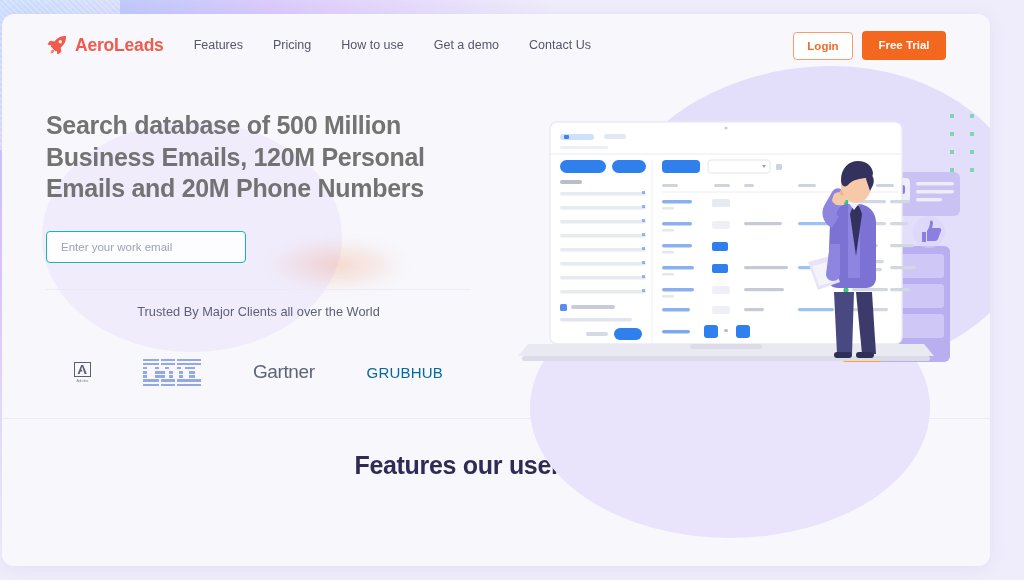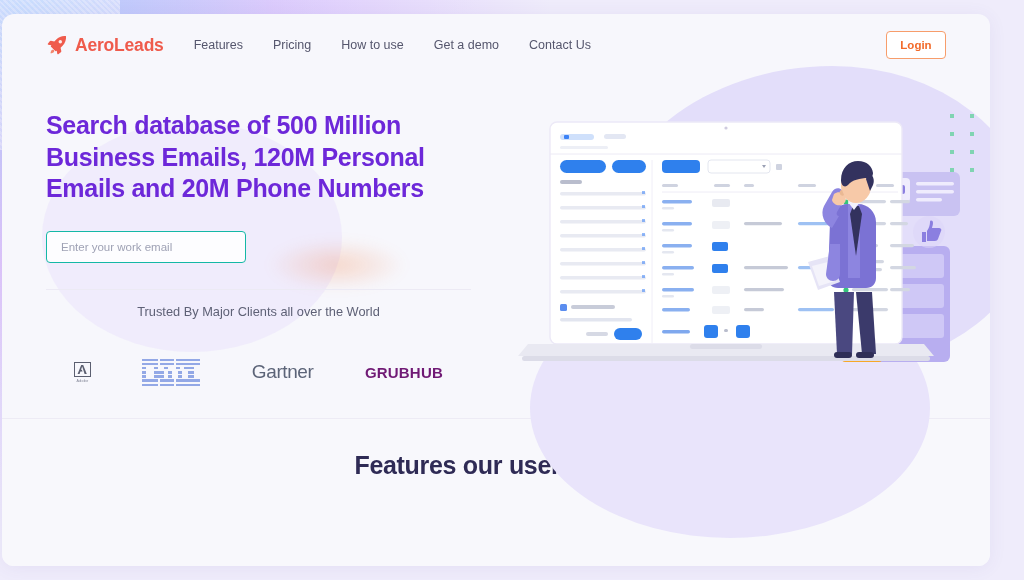--- a/index.html
+++ b/index.html
@@ -157,21 +157,21 @@
   #hero-copy {
     position: relative;
     z-index: 3;
     padding-top: 34px;
     width: 430px;
   }
   #hero-title {
     font-size: 25px;
     line-height: 1.26;
     font-weight: bold;
-    color: #6d28d9;
+    color: #737373;
     letter-spacing: -0.3px;
   }
   #hero-subtitle {
     margin-top: 16px;
     font-size: 12.6px;
     line-height: 1.58;
     color: #6f7289;
     width: 415px;
   }
 
@@ -256,22 +256,22 @@
   .ibm-row { display: flex; gap: 2px; }
   .ibm-bar { height: 2.6px; background: #93a8e6; }
 
   .gartner-text {
     font-size: 19px;
     color: #5c6478;
     letter-spacing: -0.4px;
   }
   .grubhub-text {
     font-size: 15px;
-    font-weight: bold;
-    color: #701a75;
+    font-weight: normal;
+    color: #0369a1;
     letter-spacing: 0.2px;
   }
 
   
   #hero-illustration {
     position: absolute;
     right: 8px;
     top: 18px;
     width: 470px;
     height: 300px;
@@ -321,20 +321,21 @@
     <nav id="main-nav">
       <a class="nav-link">Features</a>
       <a class="nav-link">Pricing</a>
       <a class="nav-link">How to use</a>
       <a class="nav-link">Get a demo</a>
       <a class="nav-link">Contact Us</a>
     </nav>
 
     <div class="header-actions">
       <button id="login-button">Login</button>
+      <button id="free-trial-button">Free Trial</button>
     </div>
   </header>
 
   <section id="hero">
 
     <div class="blob-big"></div>
     <div class="blob-left"></div>
     <div class="blob-bottom"></div>
 
     <div id="hero-illustration">

